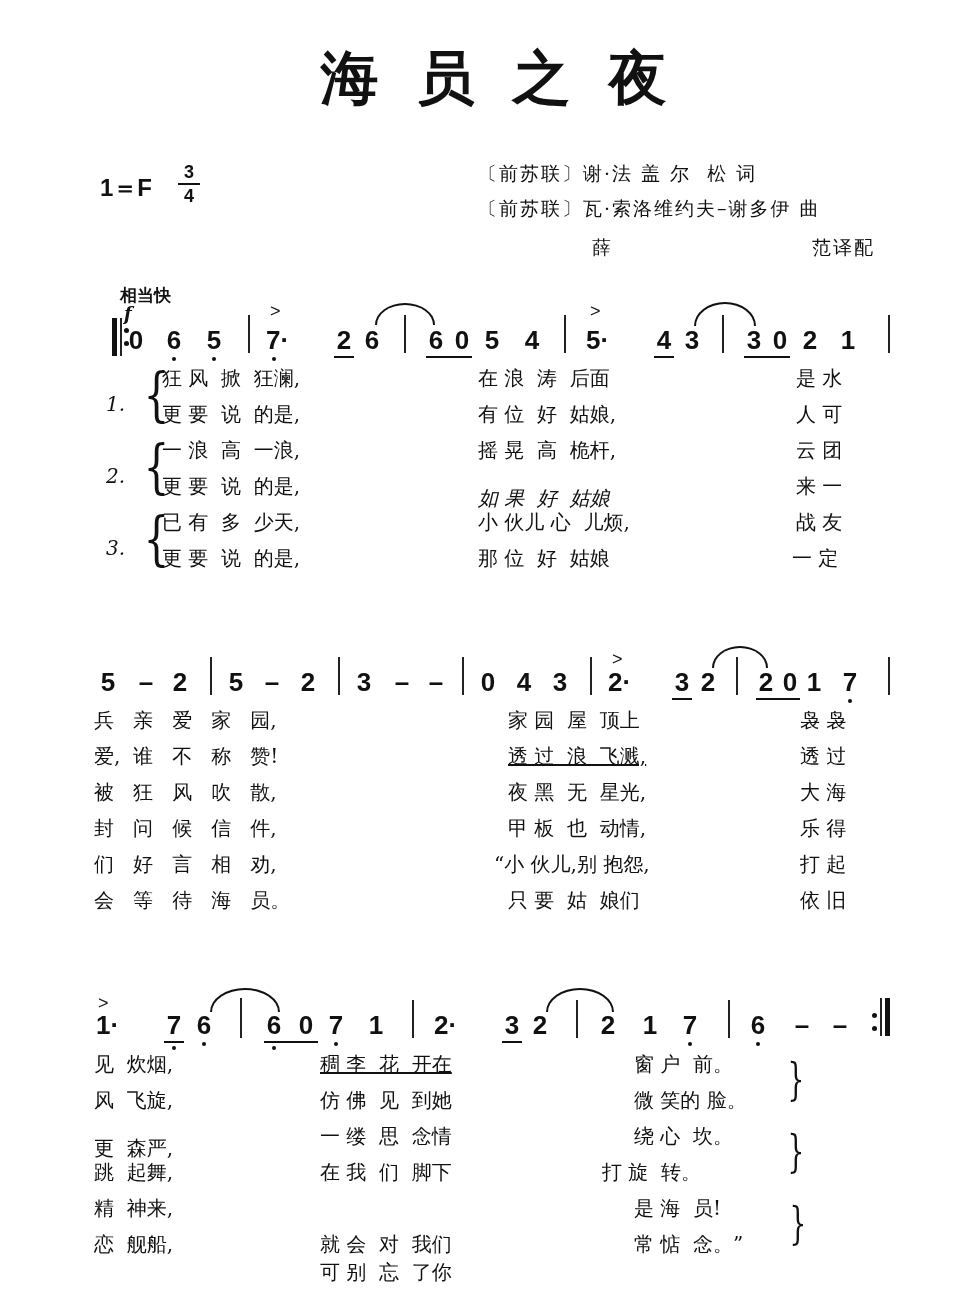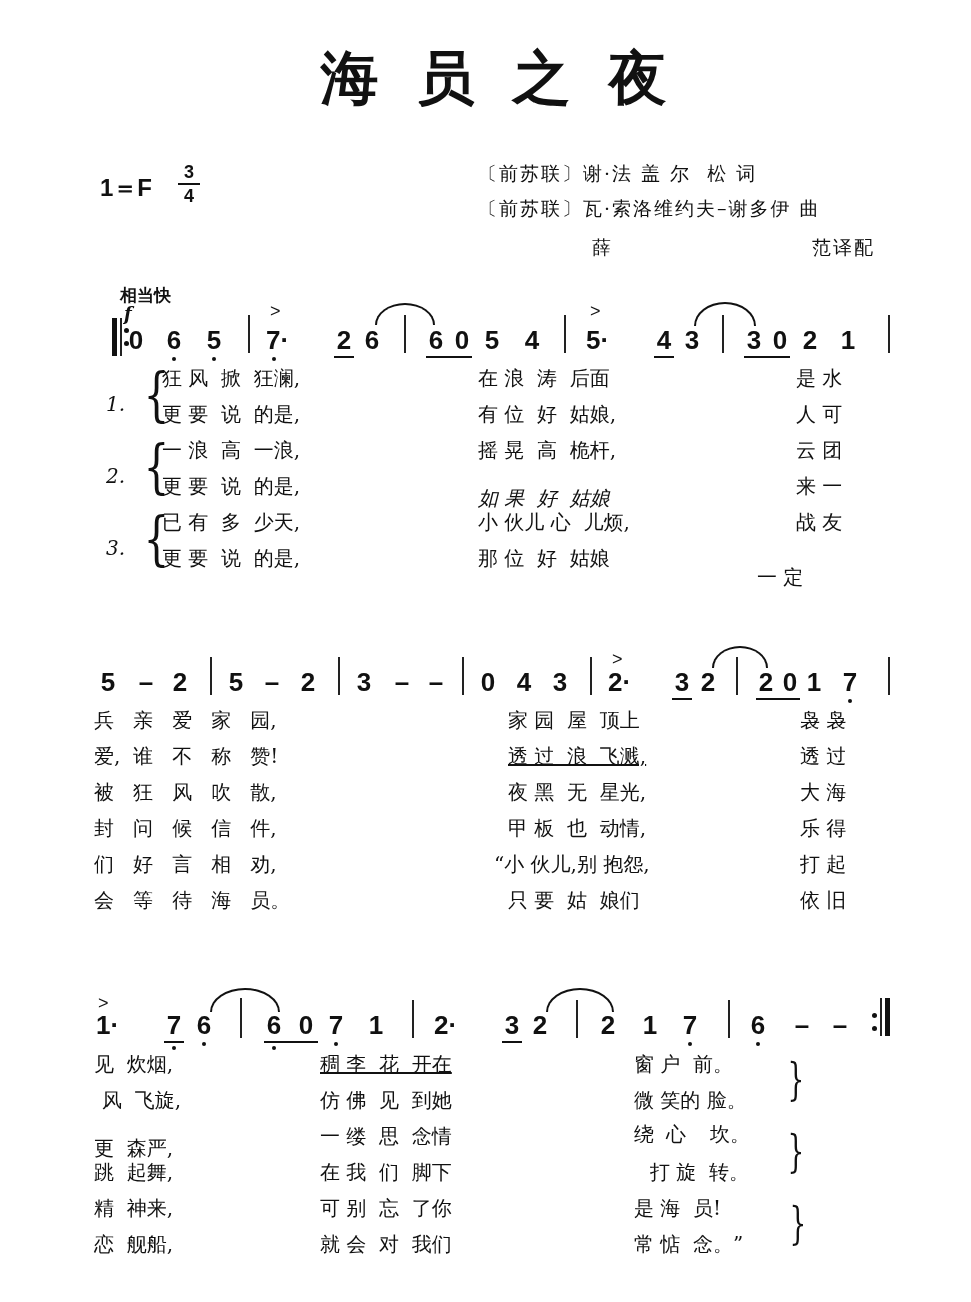--- a/index.html
+++ b/index.html
@@ -113,21 +113,21 @@
   <div class="abs lyr" style="left:162px;top:474px;">更 要  说  的是,</div>
   <div class="abs lyr" style="left:478px;top:486px;font-style:italic;">如 果  好  姑娘</div>
   <div class="abs lyr" style="left:796px;top:474px;">来 一</div>
 
   <div class="abs lyr" style="left:162px;top:510px;">已 有  多  少天,</div>
   <div class="abs lyr" style="left:478px;top:510px;">小 伙儿 心  儿烦,</div>
   <div class="abs lyr" style="left:796px;top:510px;">战 友</div>
 
   <div class="abs lyr" style="left:162px;top:546px;">更 要  说  的是,</div>
   <div class="abs lyr" style="left:478px;top:546px;">那 位  好  姑娘</div>
-  <div class="abs lyr" style="left:757px;top:546px;margin-top:19px;">一 定</div>
+  <div class="abs lyr" style="left:792px;top:546px;">一 定</div>
 </div>
 
 <div>
   <div class="abs note" style="left:98px;top:667px;">5</div>
   <div class="abs dash" style="left:136px;top:667px;">–</div>
   <div class="abs note" style="left:170px;top:667px;">2</div>
   <div class="abs bar" style="left:210px;top:657px;height:38px;"></div>
 
   <div class="abs note" style="left:226px;top:667px;">5</div>
   <div class="abs dash" style="left:262px;top:667px;">–</div>
@@ -229,35 +229,35 @@
   <div class="abs rdot" style="left:872px;top:1026px;"></div>
   <div class="abs bar" style="left:880px;top:998px;height:38px;"></div>
   <div class="abs thick" style="left:885px;top:998px;height:38px;"></div>
 </div>
 
 <div>
   <div class="abs lyr" style="left:94px;top:1052px;">见  炊烟,</div>
   <div class="abs lyr" style="left:320px;top:1052px;text-decoration:underline;">稠 李  花  开在</div>
   <div class="abs lyr" style="left:634px;top:1052px;">窗 户  前。</div>
 
-  <div class="abs lyr" style="left:102px;top:1088px;">风  飞旋,</div>
+  <div class="abs lyr" style="left:94px;top:1088px;">风  飞旋,</div>
   <div class="abs lyr" style="left:320px;top:1088px;">仿 佛  见  到她</div>
   <div class="abs lyr" style="left:634px;top:1088px;">微 笑的 脸。</div>
   <div class="abs rbrace" style="left:782px;top:1058px;">}</div>
 
   <div class="abs lyr" style="left:94px;top:1136px;">更  森严,</div>
   <div class="abs lyr" style="left:320px;top:1124px;">一 缕  思  念情</div>
-  <div class="abs lyr" style="left:634px;top:1124px;font-family:Liberation Mono, monospace;">绕 心  坎。</div>
+  <div class="abs lyr" style="left:634px;top:1124px;">绕 心  坎。</div>
 
   <div class="abs lyr" style="left:94px;top:1160px;">跳  起舞,</div>
   <div class="abs lyr" style="left:320px;top:1160px;">在 我  们  脚下</div>
-  <div class="abs lyr" style="left:650px;top:1160px;">打 旋  转。</div>
+  <div class="abs lyr" style="left:602px;top:1160px;">打 旋  转。</div>
   <div class="abs rbrace" style="left:782px;top:1130px;">}</div>
 
   <div class="abs lyr" style="left:94px;top:1196px;">精  神来,</div>
-  <div class="abs lyr" style="left:320px;top:1196px;">可 别  忘  了你</div>
+  <div class="abs lyr" style="left:320px;top:1260px;">可 别  忘  了你</div>
   <div class="abs lyr" style="left:634px;top:1196px;">是 海  员!</div>
 
   <div class="abs lyr" style="left:94px;top:1232px;">恋  舰船,</div>
   <div class="abs lyr" style="left:320px;top:1232px;">就 会  对  我们</div>
   <div class="abs lyr" style="left:634px;top:1232px;">常 惦  念。”</div>
   <div class="abs rbrace" style="left:784px;top:1202px;">}</div>
 </div>
 
 </body></html>

